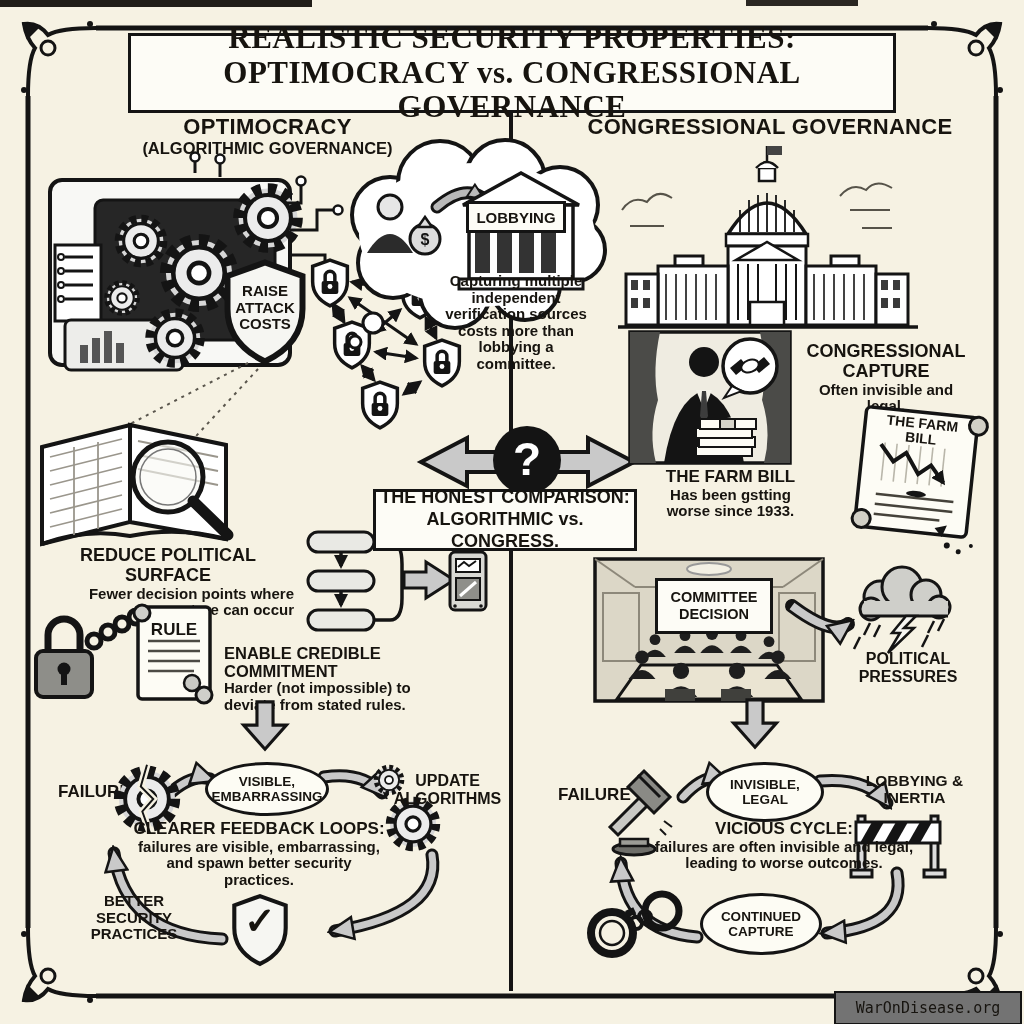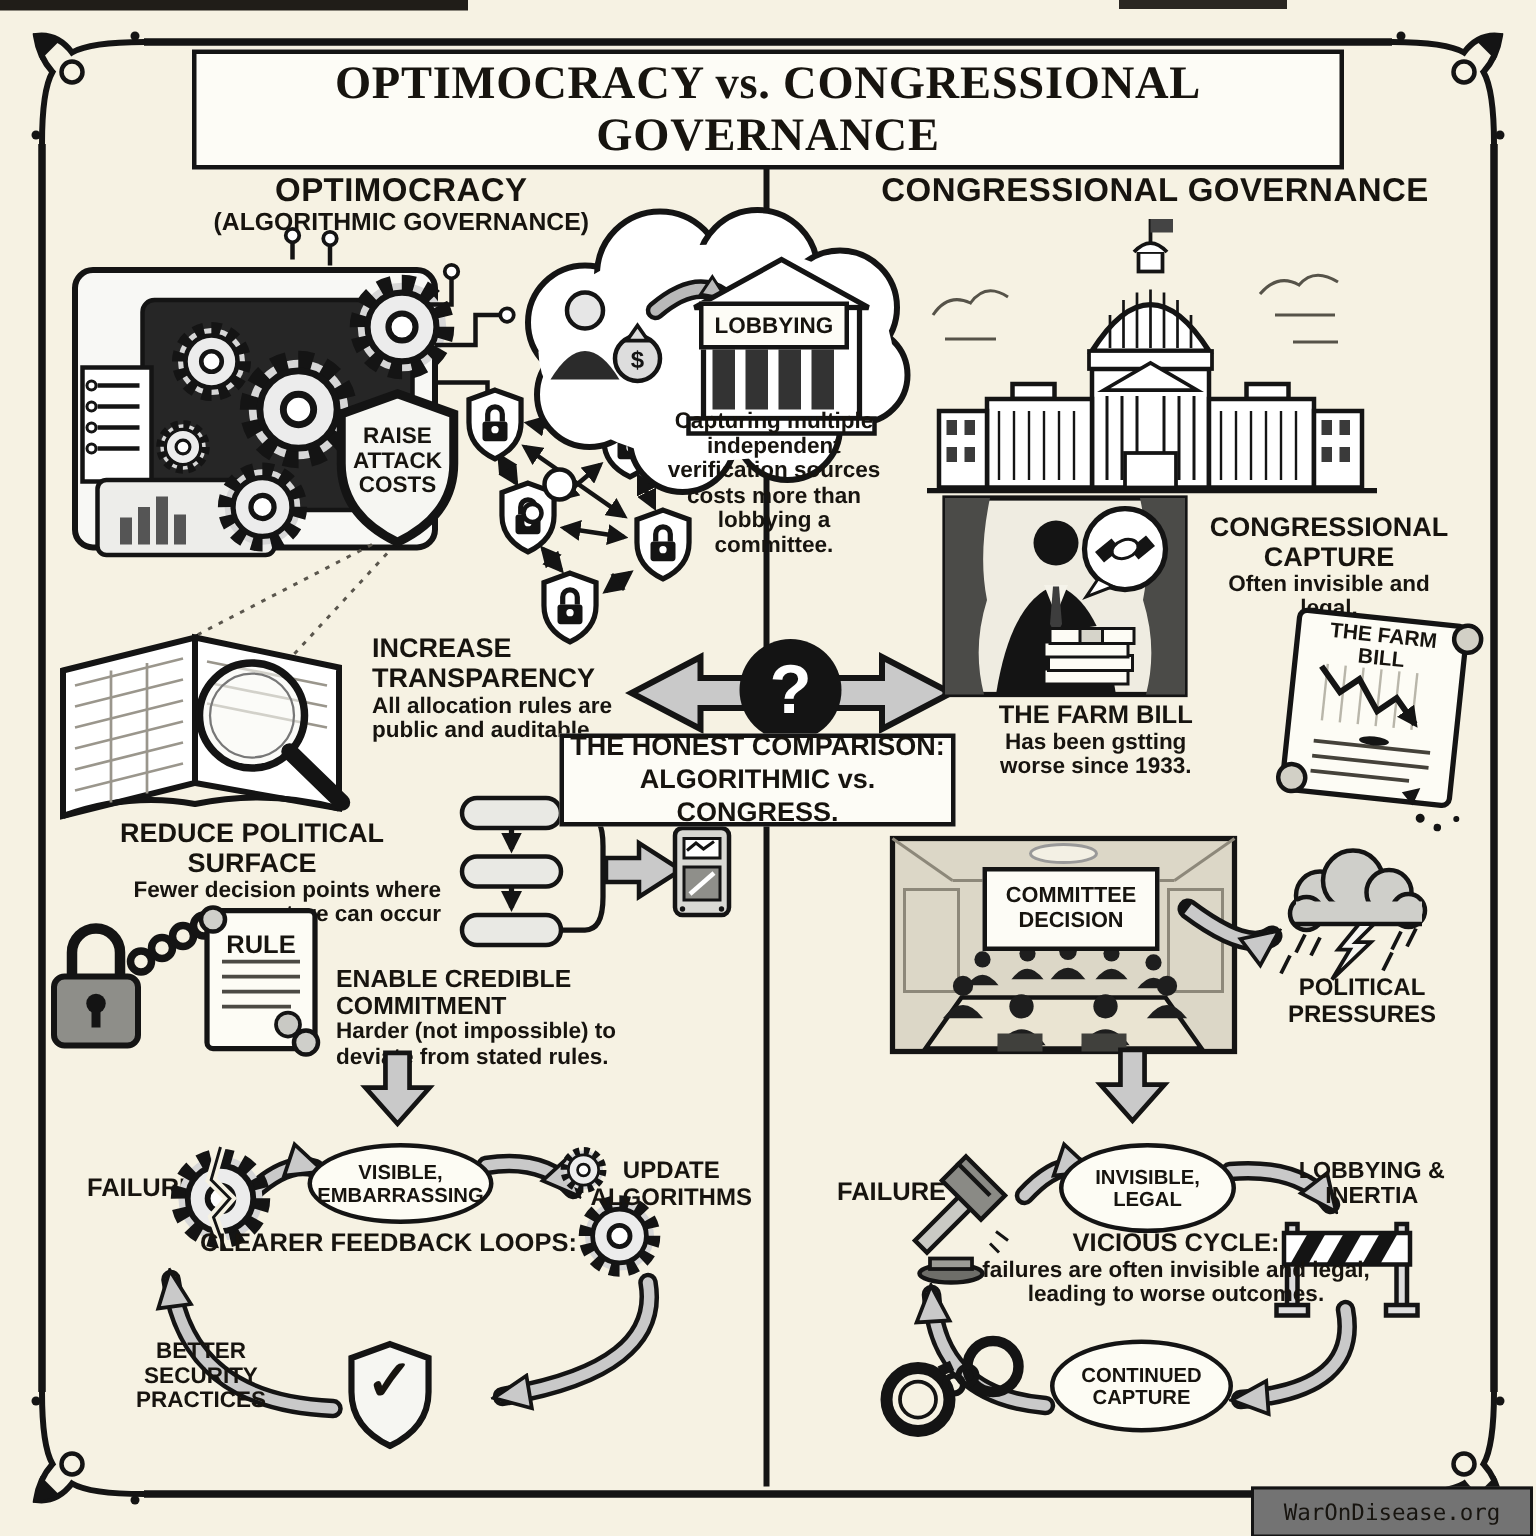--- a/index.html
+++ b/index.html
@@ -74,20 +74,21 @@
       <circle cx="24" cy="90" r="3" fill="#141414" stroke="none"></circle>
     </g>
     <use href="#cnr" transform="translate(1024,0) scale(-1,1)"></use>
     <use href="#cnr" transform="translate(0,1024) scale(1,-1)"></use>
     <use href="#cnr" transform="translate(1024,1024) scale(-1,-1)"></use>
   </g>
 </svg>
 
 <div class="o signbox" style="left:128px;top:33px;width:762px;height:74px;">
   <div class="t-title ctr">
+    <div>REALISTIC SECURITY PROPERTIES:</div>
     <div>OPTIMOCRACY vs. CONGRESSIONAL GOVERNANCE</div>
   </div>
 </div>
 
 <div class="o" style="left:509px;top:111px;width:3.5px;height:880px;background:#141414;"></div>
 
 <div class="o ctr" style="left:555px;top:115px;width:430px;">
   <div class="lbl hdr">CONGRESSIONAL GOVERNANCE</div>
 </div>
 <div class="o ctr" style="left:95px;top:115px;width:345px;">
@@ -221,24 +222,20 @@
         <line x1="68" y1="47" x2="68" y2="134"></line>
     <line x1="108" y1="46" x2="188" y2="62"></line>
         <line x1="108" y1="60" x2="188" y2="76"></line>
         <line x1="108" y1="74" x2="188" y2="90"></line>
   </g>
   <circle cx="138" cy="82" r="35" fill="rgba(248,248,244,.6)" stroke="#141414" stroke-width="5"></circle>
   <circle cx="138" cy="82" r="28" fill="none" stroke="#777" stroke-width="1.5"></circle>
   <line x1="163" y1="106" x2="198" y2="140" stroke="#141414" stroke-width="11" stroke-linecap="round"></line>
 </svg>
 
-<div class="o" style="left:248px;top:423px;width:200px;">
-  <div class="lbl sec-t">INCREASE TRANSPARENCY</div>
-  <div class="lbl sec-b" style="width:186px">All allocation rules are public and auditable</div>
-</div>
 
 <div class="o ctr" style="left:42px;top:546px;width:252px;">
   <div class="lbl sec-t">REDUCE POLITICAL SURFACE</div>
   <div class="lbl sec-b rt" style="width:240px;margin-left:12px">Fewer decision points where capture can occur</div>
 </div>
 
 <svg class="o" style="left:298px;top:528px" width="190" height="106" viewBox="0 0 190 106">
   <g fill="#e9e9e4" stroke="#141414" stroke-width="3">
     <rect x="10" y="4" width="66" height="20" rx="10"></rect>
         <rect x="10" y="43" width="66" height="20" rx="10"></rect>
@@ -319,20 +316,21 @@
 <div class="o oval" style="left:205px;top:762px;width:118px;height:48px;">VISIBLE, EMBARRASSING</div>
 
 <svg class="o" style="left:365px;top:760px" width="92" height="95">
   <use href="#gear" x="6" y="2" width="36" height="36"></use>
   <use href="#gear" x="16" y="32" width="64" height="64"></use>
 </svg>
 <div class="o lbl ctr" style="left:390px;top:772px;width:115px;font-size:16px;">UPDATE ALGORITHMS</div>
 
 <div class="o ctr" style="left:133px;top:820px;width:252px;">
   <div class="lbl" style="font-size:17px">CLEARER FEEDBACK LOOPS:</div>
+  <div class="lbl sec-b">failures are visible, embarrassing, and spawn better security practices.</div>
 </div>
 
 <div class="o lbl ctr" style="left:80px;top:893px;width:108px;font-size:15px;">BETTER SECURITY PRACTICES</div>
 <svg class="o" style="left:228px;top:893px" width="64" height="74" viewBox="0 0 60 72">
       <use href="#shieldplain" width="60" height="72"></use>
     </svg>
 <div class="o lbl ctr" style="left:238px;top:901px;width:44px;font-size:38px;">✓</div>
 
 <svg class="o" style="left:405px;top:422px" width="245" height="75" viewBox="0 0 245 75">
   <polygon points="120,30 62,30 62,16 16,40 62,64 62,50 120,50" fill="#c9c9c9" stroke="#141414" stroke-width="4"></polygon>

